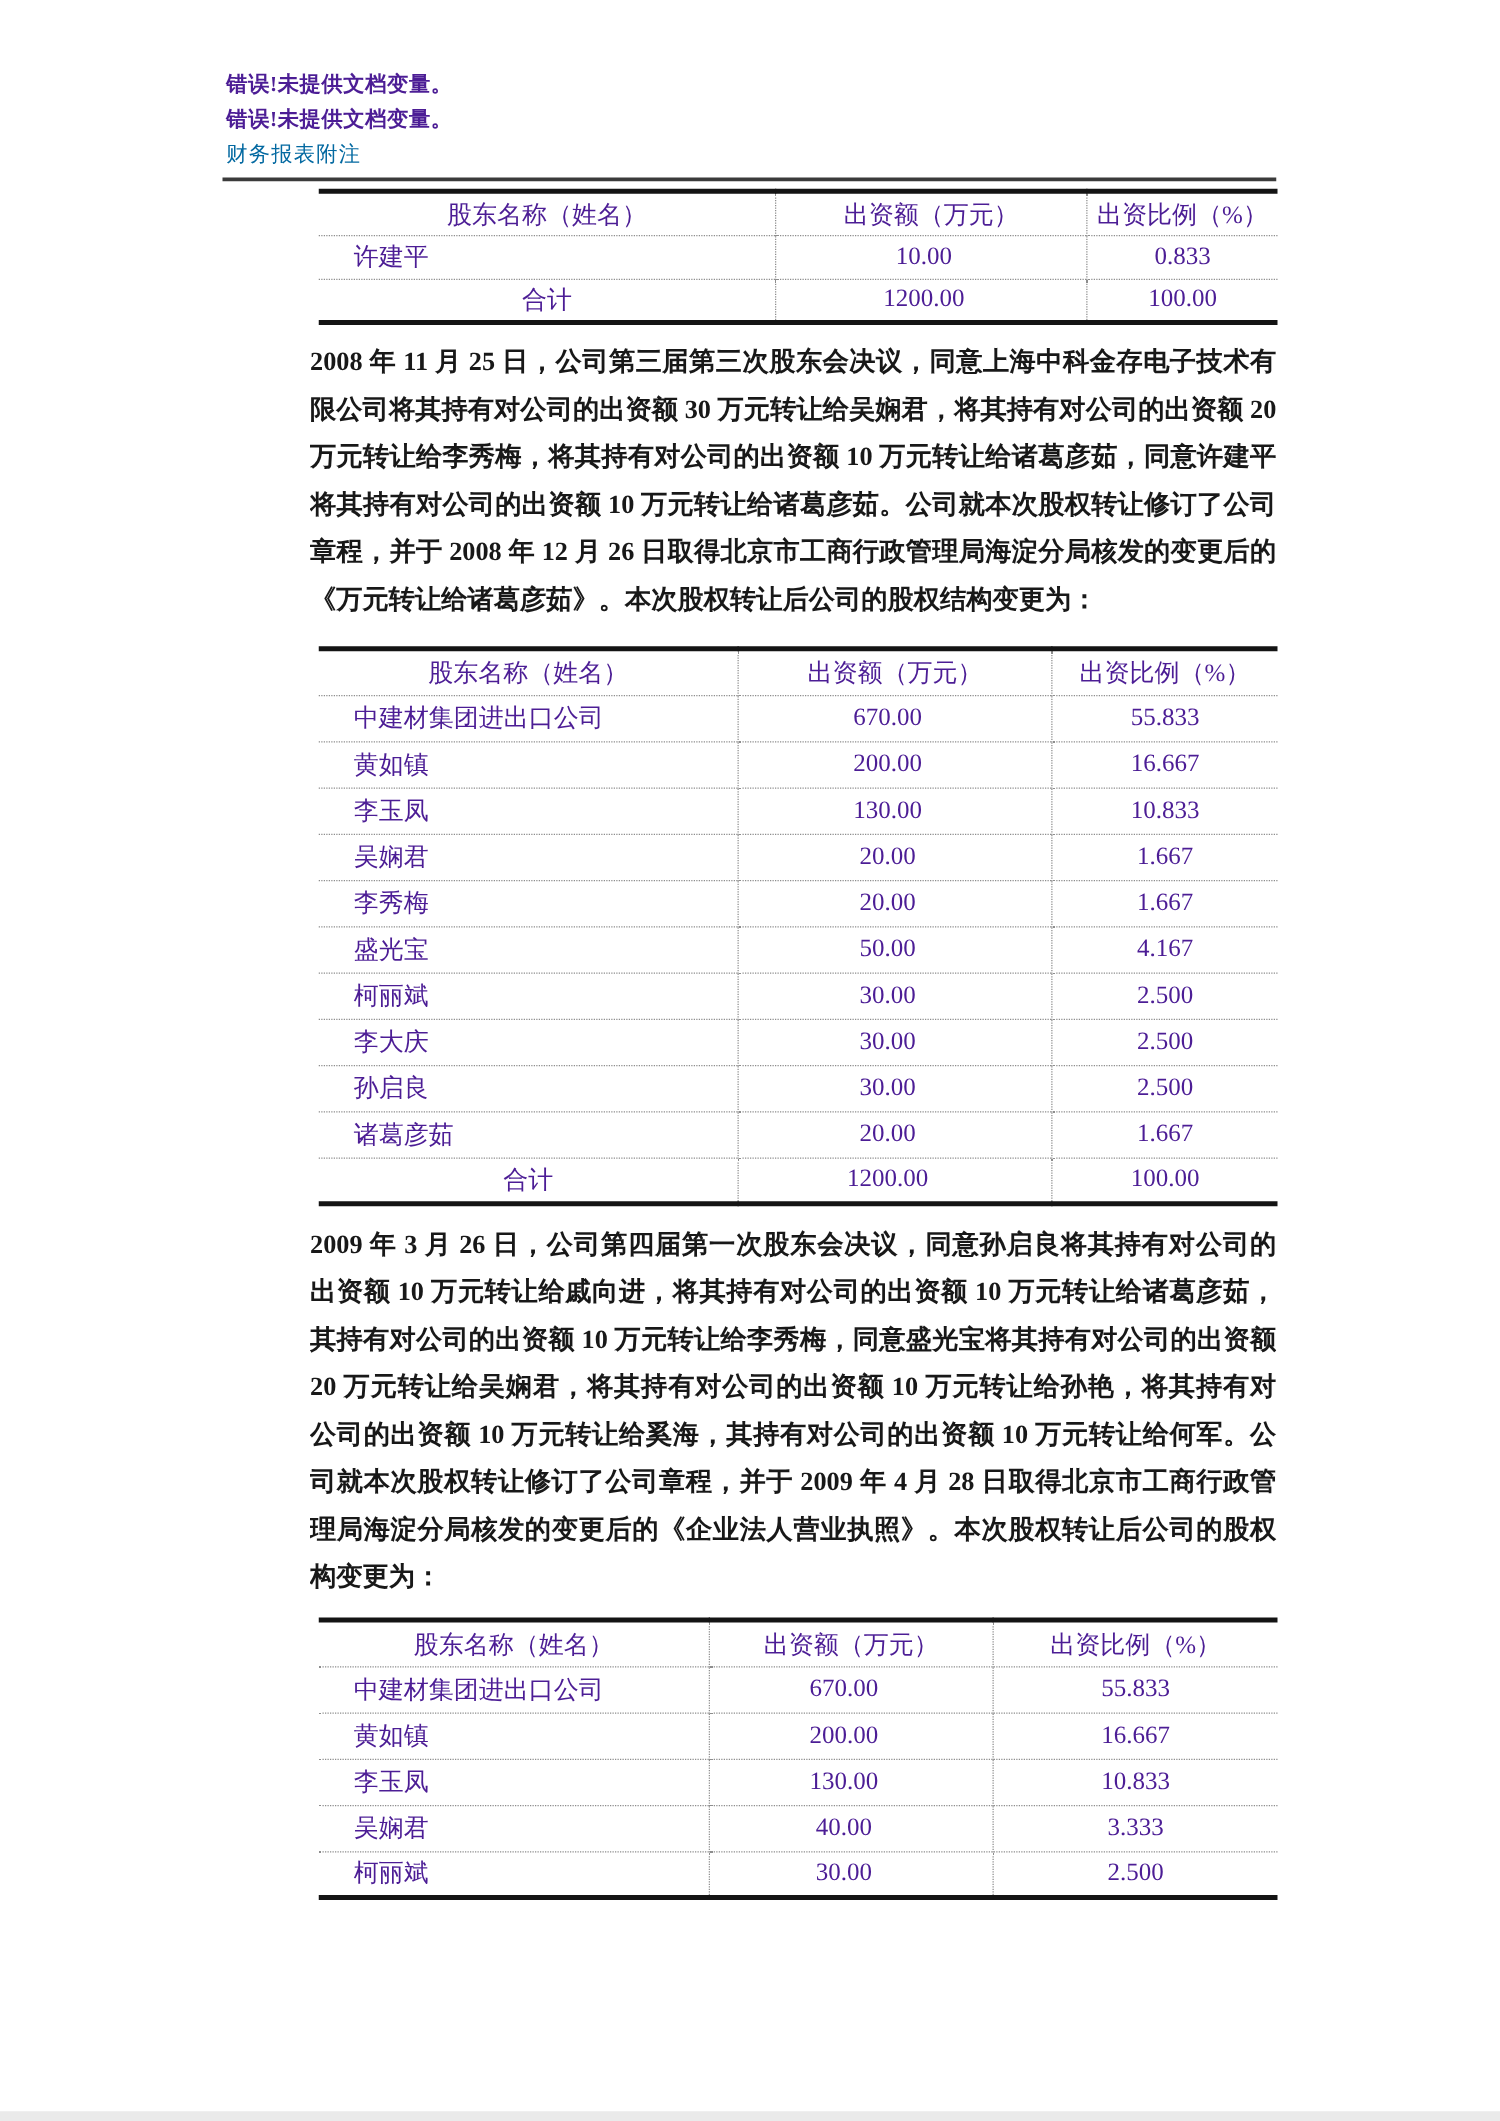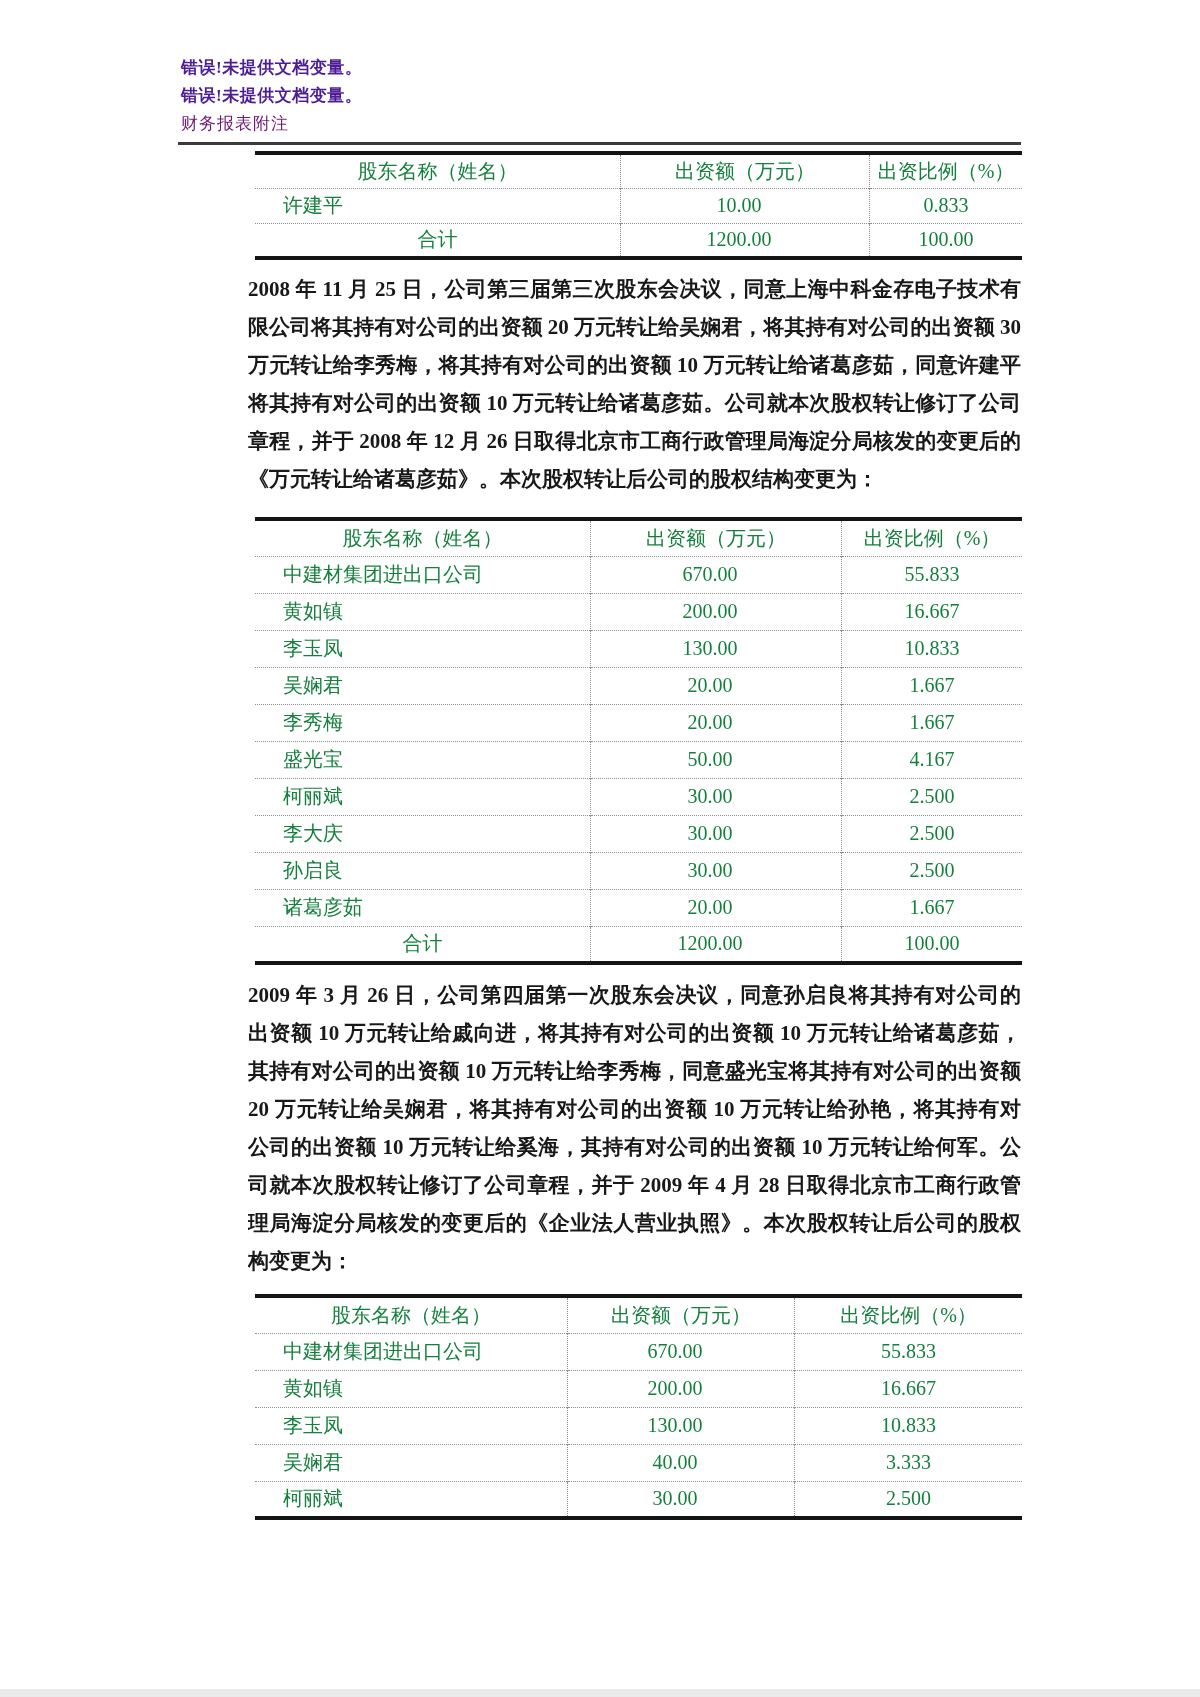--- a/index.html
+++ b/index.html
@@ -13,33 +13,33 @@
   }
   .page{position:absolute;inset:0;background:#ffffff;}
 
   
   .doc-header{position:absolute;left:181px;top:54px;}
   .doc-header .err{
     font-weight:bold;font-size:17px;line-height:28px;color:#4c1d95;
     letter-spacing:0.5px;
   }
   .doc-header .section-title{
-    font-size:17px;line-height:28px;color:#701a75;letter-spacing:1px;
+    font-size:17px;line-height:28px;color:#0369a1;letter-spacing:1px;
   }
   .header-rule{
     position:absolute;left:178px;top:142px;width:843px;height:3px;
     background:#3b3b3b;
   }
 
   
   table.sh-table{
     position:absolute;left:255px;width:765px;
     border-collapse:collapse;table-layout:fixed;
     border-top:4px solid #141414;border-bottom:4px solid #141414;
-    font-size:20px;color:#15803d;
+    font-size:20px;color:#4c1d95;
   }
   table.sh-table th{font-weight:normal;text-align:center;padding:0;}
   table.sh-table td{padding:0;}
   table.sh-table tr{border-bottom:1px dotted #8d8d8d;}
   table.sh-table tbody tr:last-child{border-bottom:none;}
   table.sh-table .c1,table.sh-table .c2{border-left:1px dotted #8d8d8d;margin-top:48px;}
   table.sh-table td.c0{text-align:left;padding-left:28px;}
   table.sh-table td.c0.total{text-align:center;padding-left:0;}
   table.sh-table td.c1{text-align:center;padding-right:12px;}
   table.sh-table td.c2{text-align:center;}
@@ -111,21 +111,21 @@
         <tr>
           <td class="c0 total">合计</td>
           <td class="c1">1200.00</td>
           <td class="c2">100.00</td>
         </tr>
       </tbody>
     </table>
 
   <div class="para p1">
       <div class="pline">2008 年 11 月 25 日，公司第三届第三次股东会决议，同意上海中科金存电子技术有</div>
-      <div class="pline">限公司将其持有对公司的出资额 20 万元转让给吴娴君，将其持有对公司的出资额 30</div>
+      <div class="pline">限公司将其持有对公司的出资额 30 万元转让给吴娴君，将其持有对公司的出资额 20</div>
       <div class="pline">万元转让给李秀梅，将其持有对公司的出资额 10 万元转让给诸葛彦茹，同意许建平</div>
       <div class="pline">将其持有对公司的出资额 10 万元转让给诸葛彦茹。公司就本次股权转让修订了公司</div>
       <div class="pline">章程，并于 2008 年 12 月 26 日取得北京市工商行政管理局海淀分局核发的变更后的</div>
       <div class="pline last">《万元转让给诸葛彦茹》。本次股权转让后公司的股权结构变更为：</div>
     </div>
 
   <table class="sh-table t2">
       <thead>
         <tr>
           <th class="c0">股东名称（姓名）</th>

